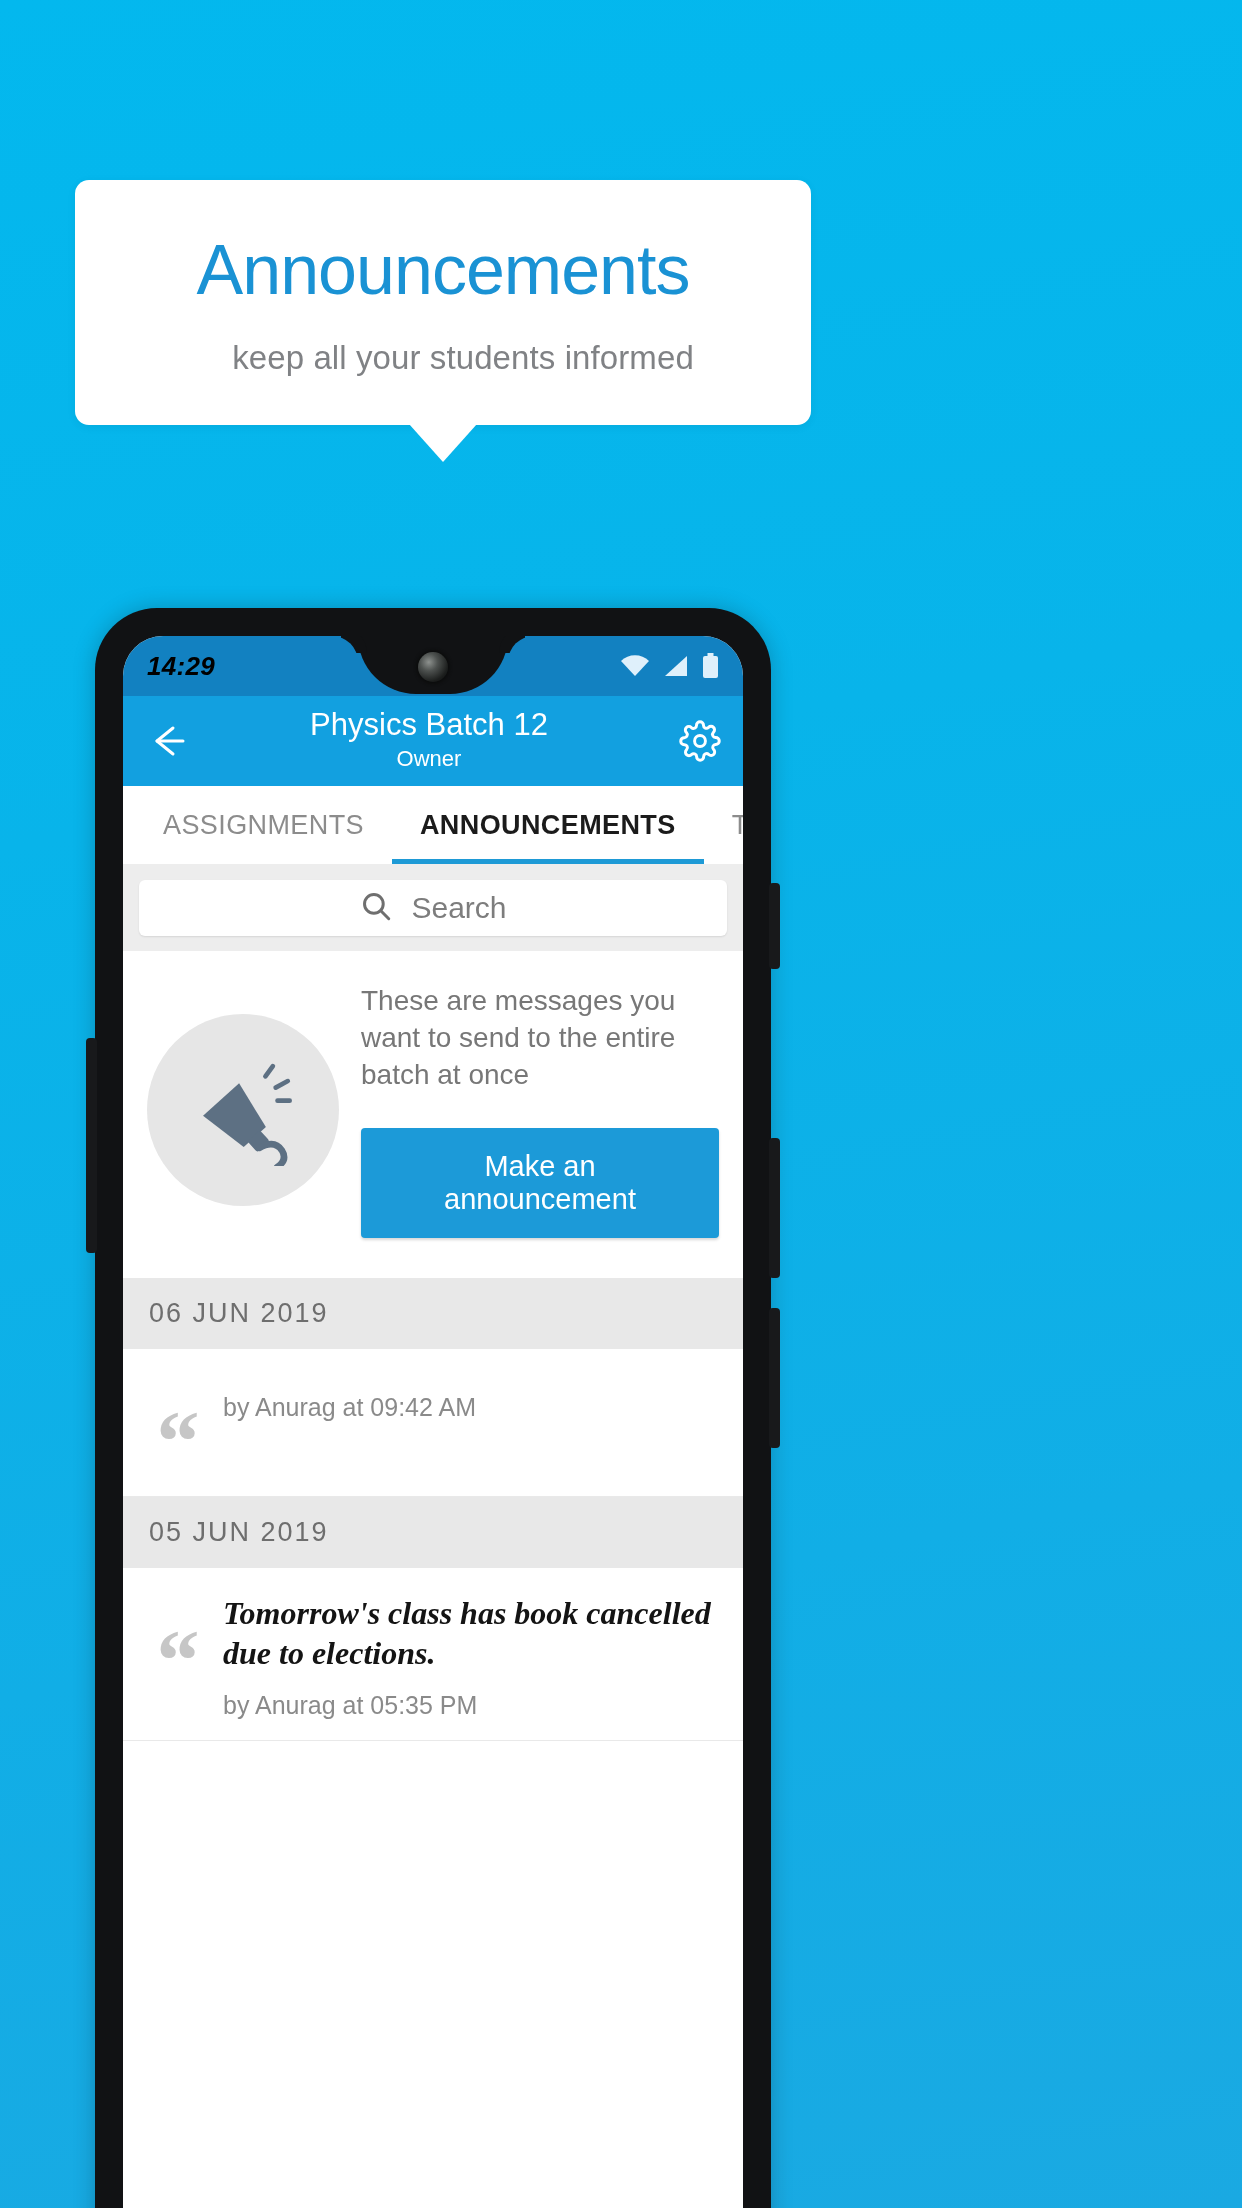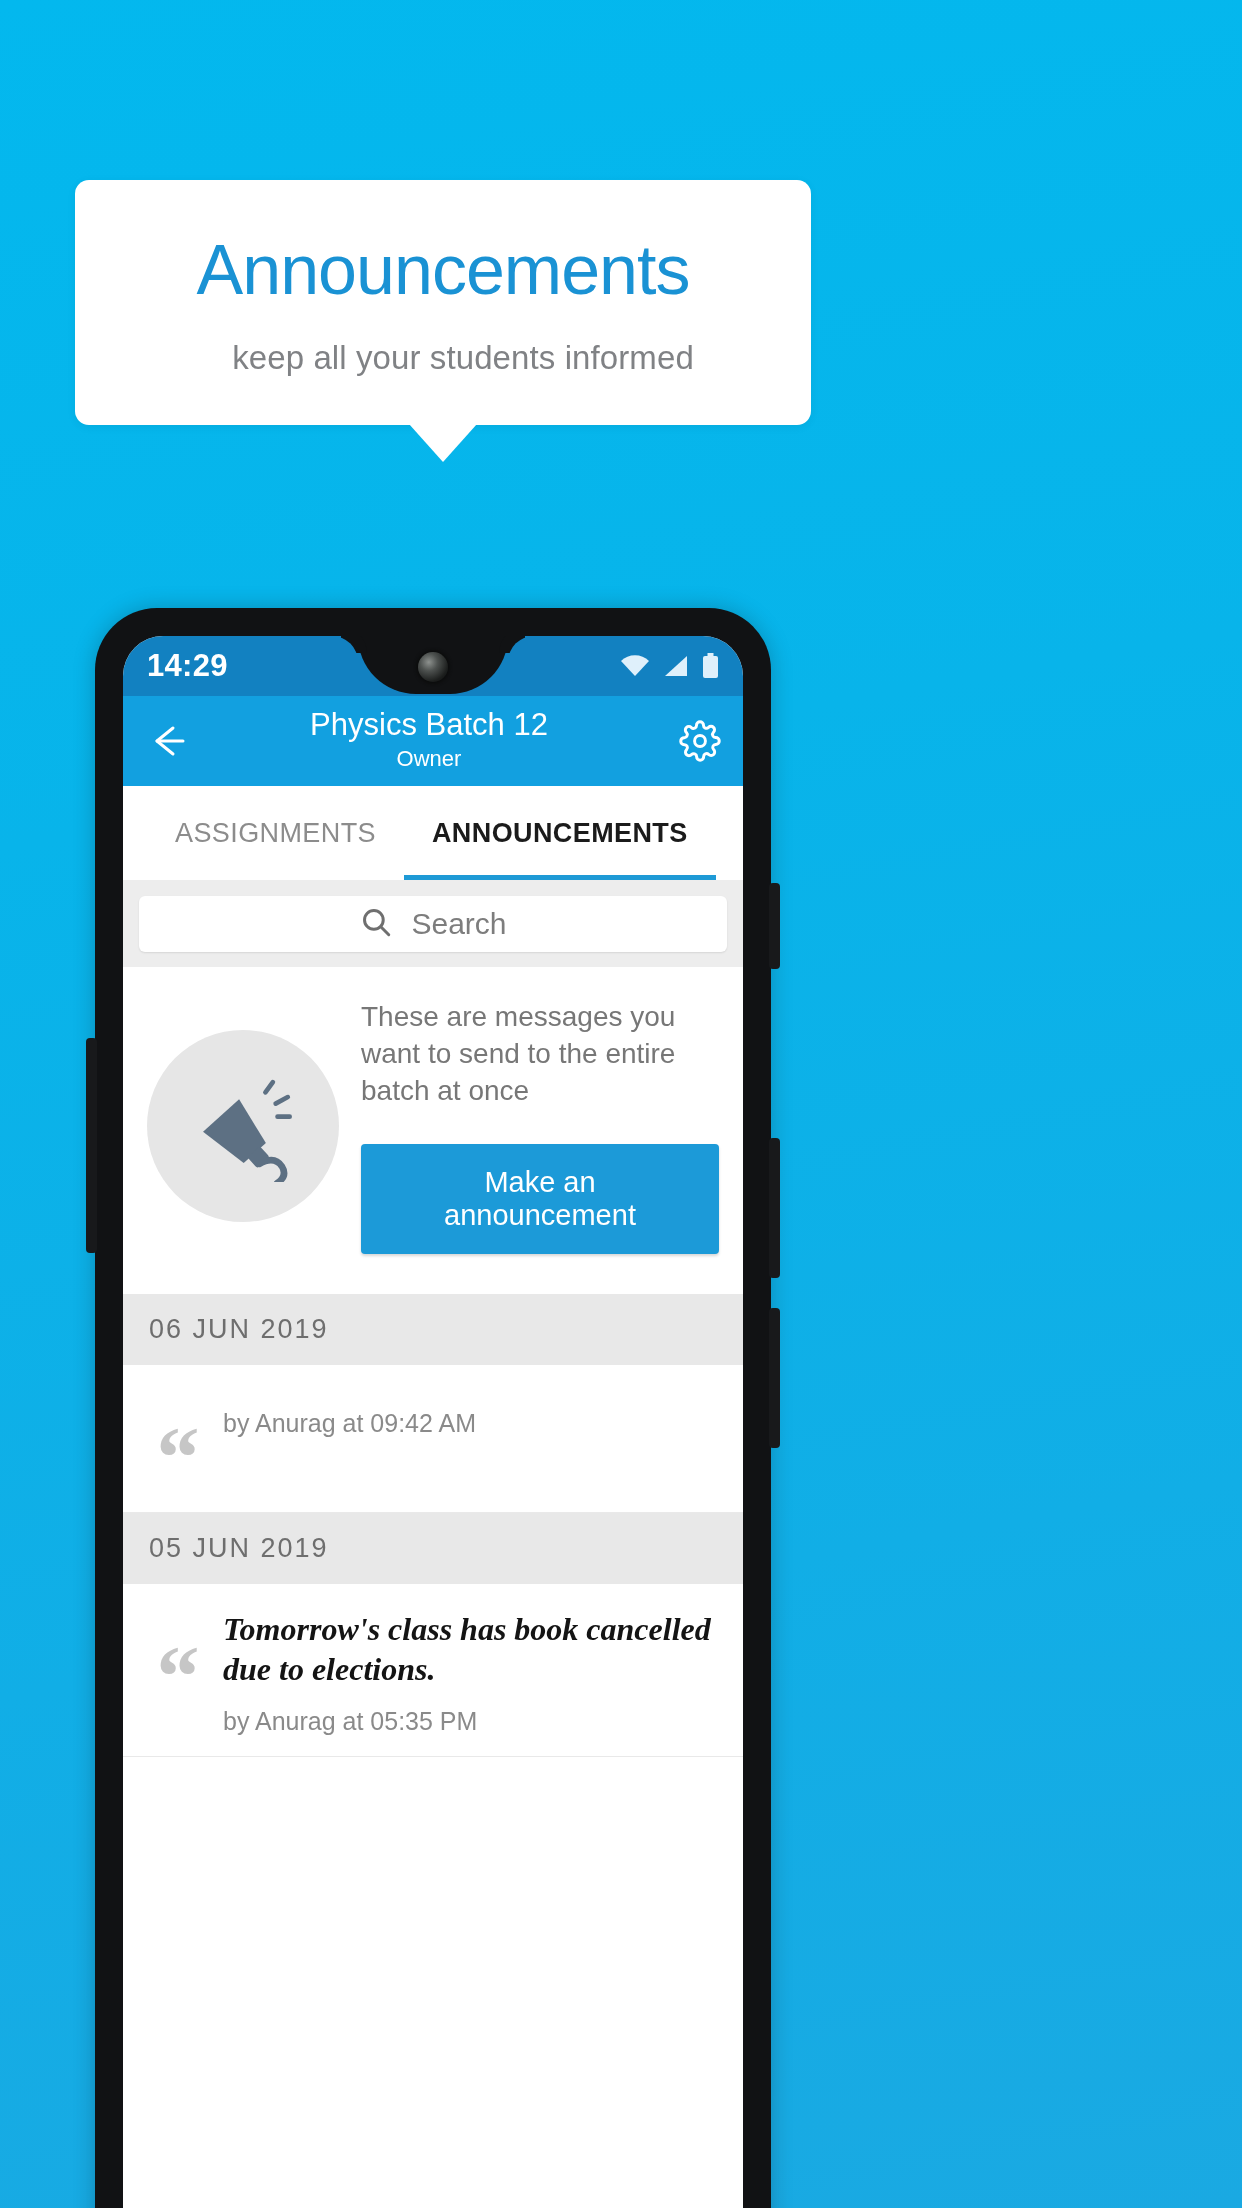--- a/index.html
+++ b/index.html
@@ -83,24 +83,25 @@
 
   
   #status-bar {
     position:relative;
     height:60px;
     background:#1281c1;
     display:flex; align-items:center;
     padding:0 24px;
   }
   #status-time {
-    color:#ffffff;
-    font-size:31px;
+    color:#000000;
+    font-size:26px;
     font-weight:700;
     letter-spacing:.3px;
+    font-style:italic;
   }
   #status-icons {
     margin-left:auto;
     display:flex; align-items:center; gap:13px;
   }
   .ic { display:block; }
   
   #notch {
     position:absolute;
     left:50%; top:0;
@@ -160,24 +161,24 @@
     color:#ffffff;
     font-size:22px;
     font-weight:400;
     line-height:1.3;
     margin-top:2px;
   }
   #gear-icon { margin-left:auto; width:42px; height:42px; cursor:pointer; position:relative; z-index:2;}
 
   
   #tabs {
-    height:94px;
+    height:78px;
     background:#ffffff;
     display:flex; align-items:stretch;
-    padding-left:24px;
+    padding-left:12px;
     overflow:hidden;
     white-space:nowrap;
   }
   .tab {
     display:flex; align-items:center;
     font-size:27px;
     color:#8c8c8c;
     letter-spacing:.4px;
     padding:0 28px;
     position:relative;

